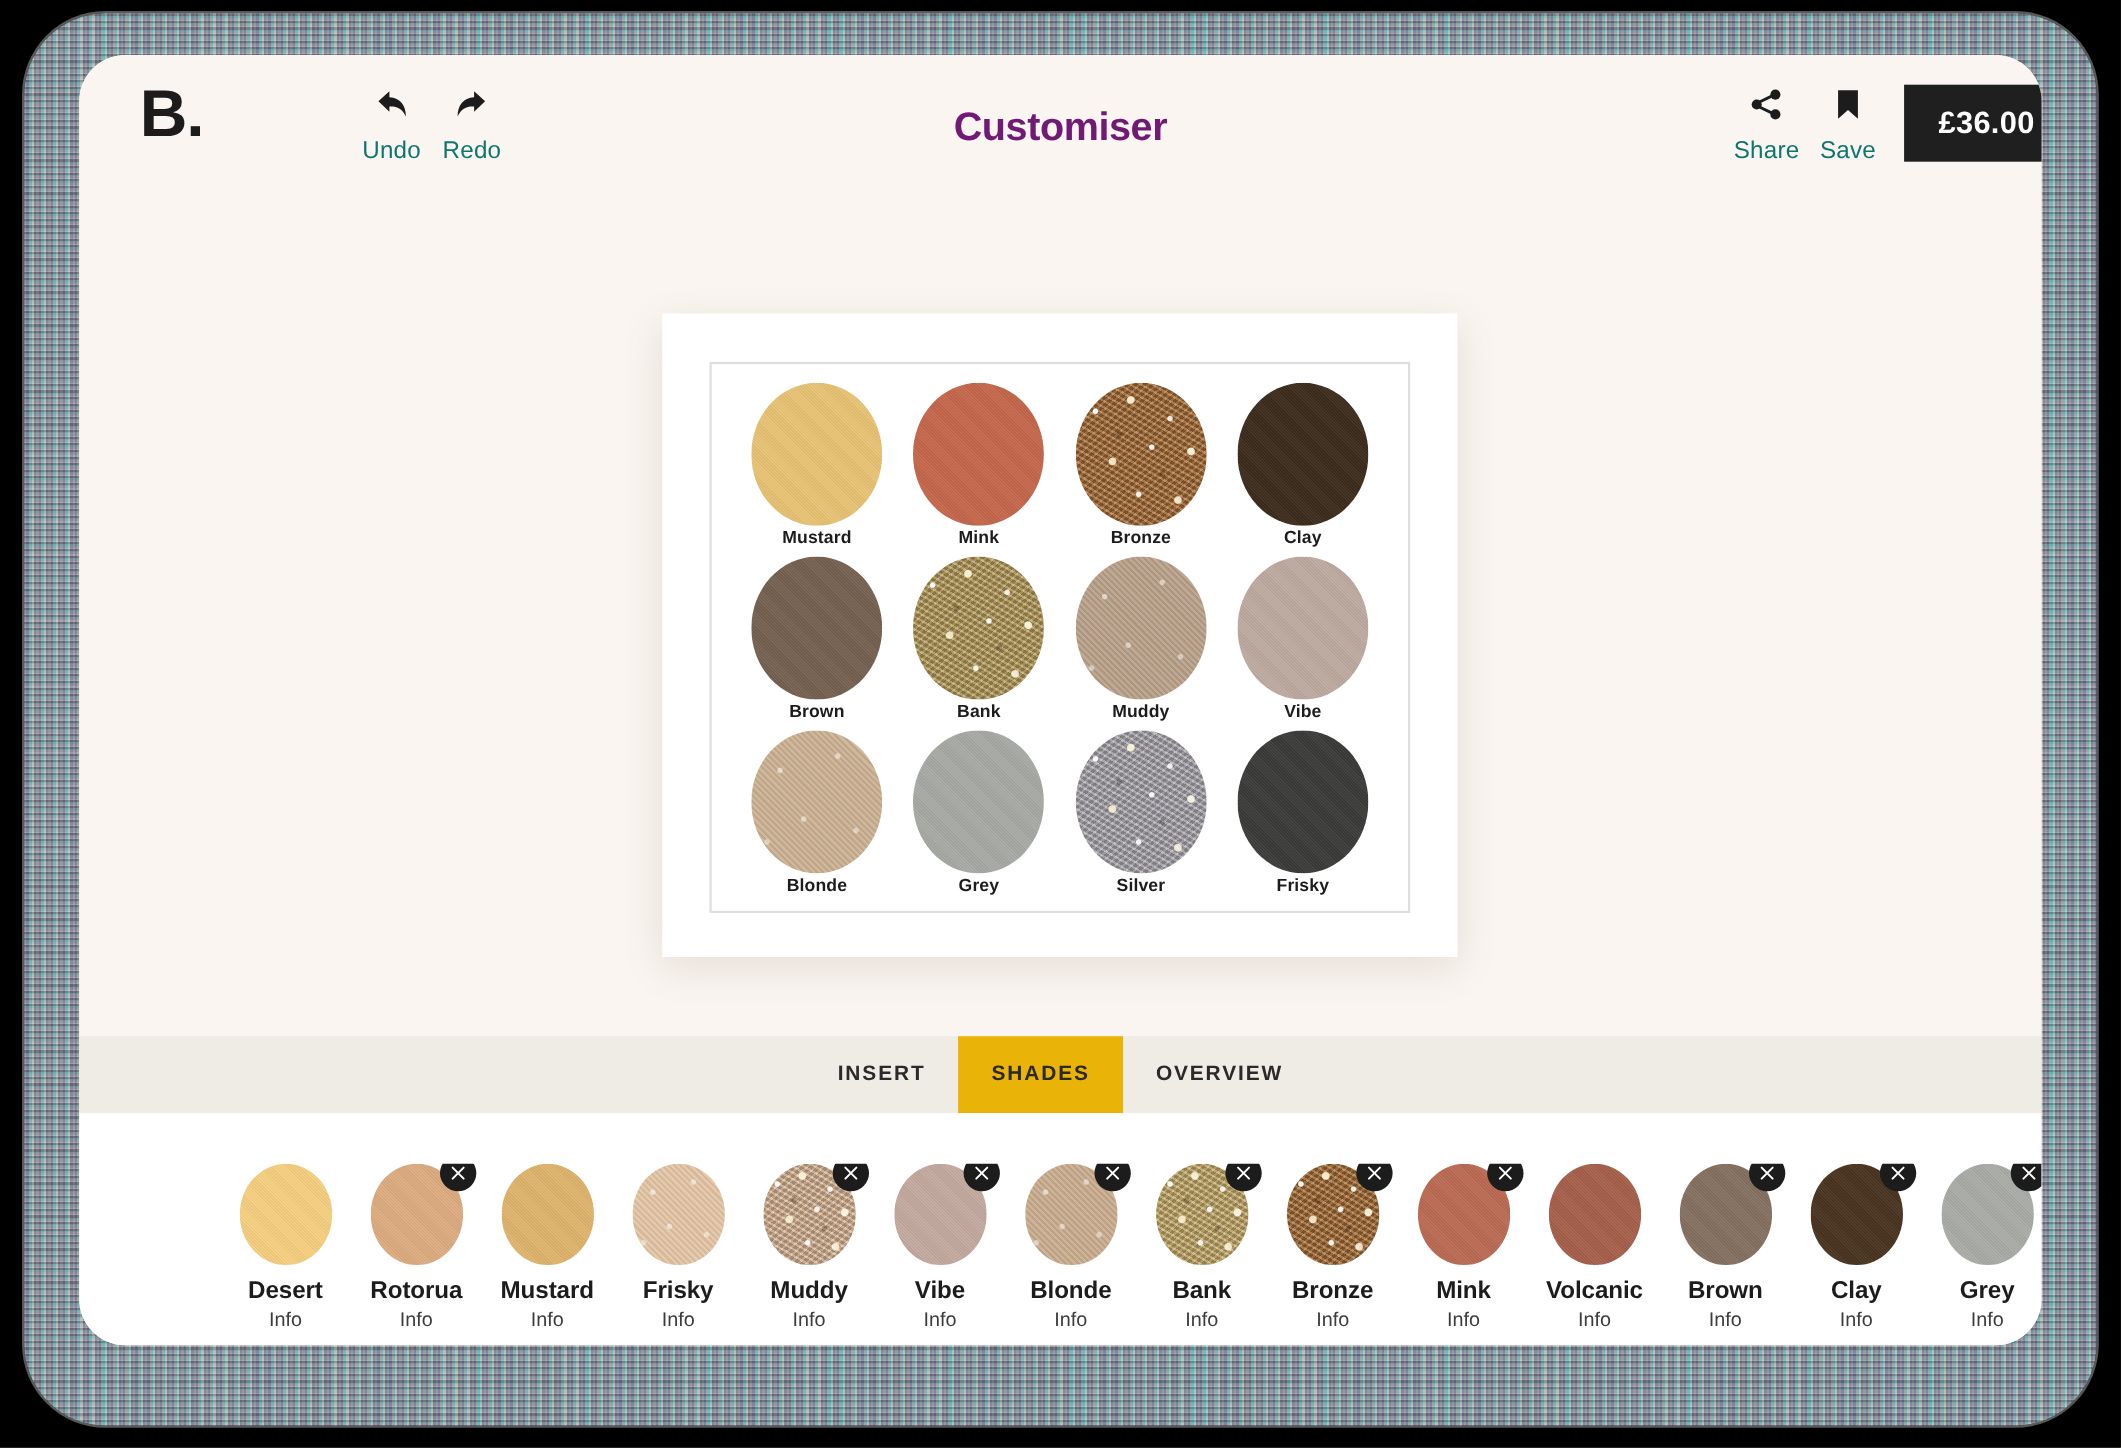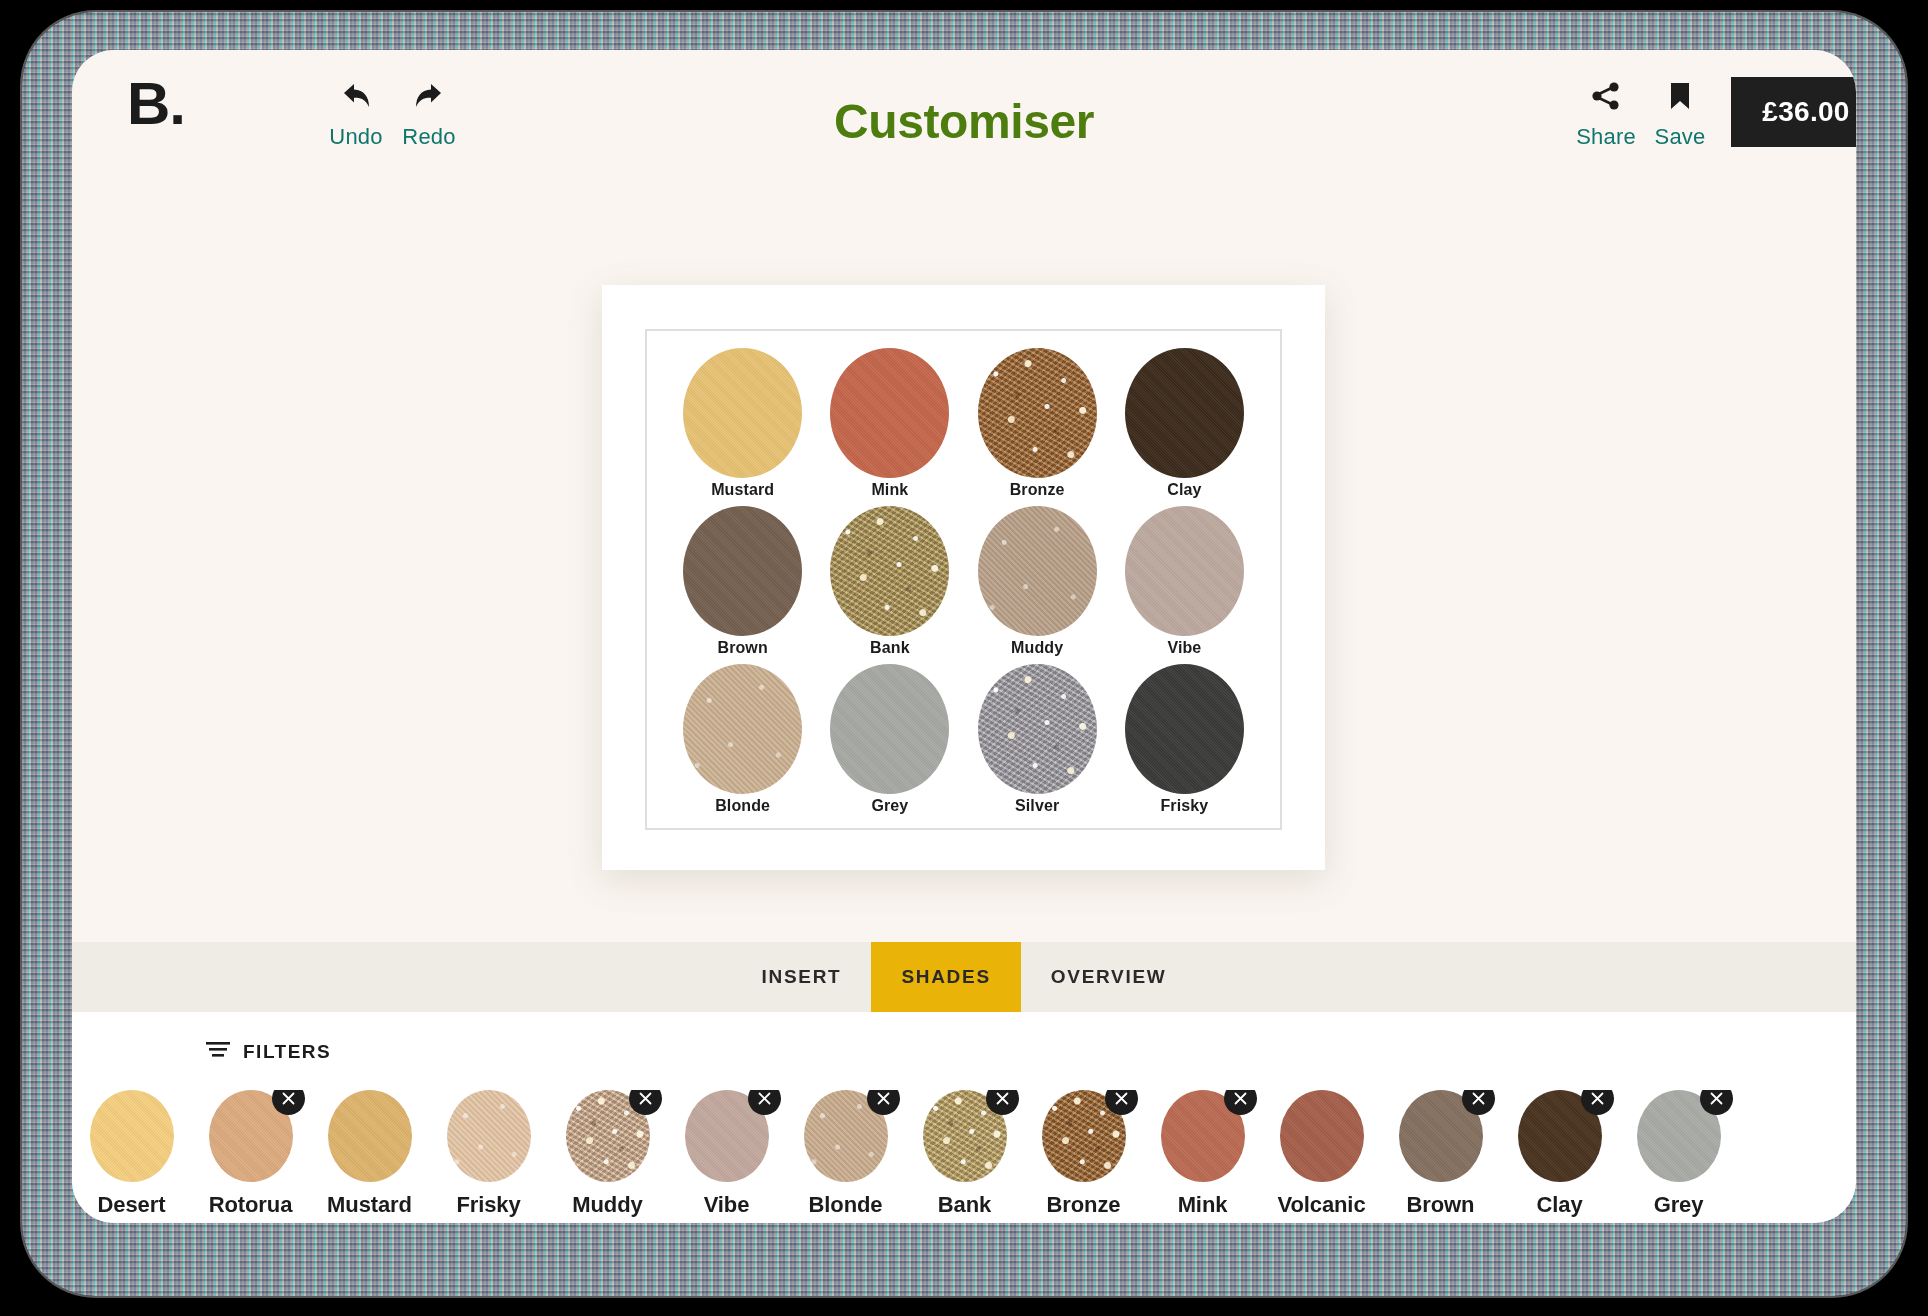--- a/index.html
+++ b/index.html
@@ -99,23 +99,23 @@
   #undo-button { left: 245px; }
   #redo-button { left: 318px; }
   #share-button { left: 1495px; }
   #save-button  { left: 1569px; }
 
   #page-title {
     position: absolute;
     left: 0; right: 0;
     top: 44px;
     text-align: center;
-    font-size: 48px;
+    font-size: 36px;
     font-weight: 700;
-    color: #4d7c0f;
+    color: #701a75;
     letter-spacing: -0.4px;
   }
 
   #price-button {
     position: absolute;
     left: 1659px;
     top: 27px;
     width: 150px;
     height: 70px;
     background: #1f1f1f;
@@ -251,20 +251,21 @@
 
   #swatch-strip {
     position: relative;
     margin-top: 22px;
     height: 170px;
     overflow: hidden;
   }
   #swatch-track {
     display: flex;
     gap: 0px;
+    padding-left: 128px;
     height: 100%;
   }
   .swatch {
     position: relative;
     width: 119px;
     flex: 0 0 119px;
     margin-right: 0;
     text-align: center;
     cursor: pointer;
   }
@@ -422,30 +423,20 @@
   </div>
 
   <div id="tabbar">
       <div class="tab">INSERT</div>
       <div class="tab active">SHADES</div>
       <div class="tab">OVERVIEW</div>
     </div>
 
   <div id="shades-panel">
 
-    <div id="filters-row">
-      <span>
-        <svg width="26" height="22" viewBox="0 0 26 22" fill="none">
-          <rect x="1" y="3" width="24" height="2.6" fill="#1c1c1c"></rect>
-          <rect x="4" y="9" width="18" height="2.6" fill="#1c1c1c"></rect>
-          <rect x="7" y="15" width="12" height="2.6" fill="#1c1c1c"></rect>
-        </svg>
-      </span>
-      <span id="filters-label">FILTERS</span>
-    </div>
 
     <div id="swatch-strip">
       <div id="swatch-track">
           <div class="swatch">
             <div class="swatch-disc-wrap">
               <div class="swatch-disc tex-matte" style="background-color: rgb(245, 207, 127);"></div>
             </div>
             <div class="swatch-name">Desert</div>
             <div class="swatch-info">Info</div>
           </div>

